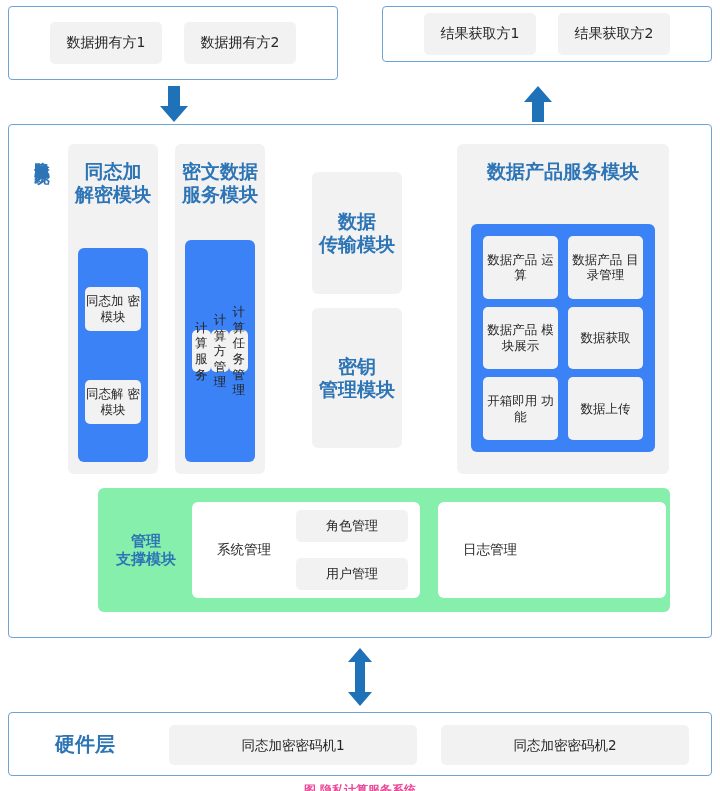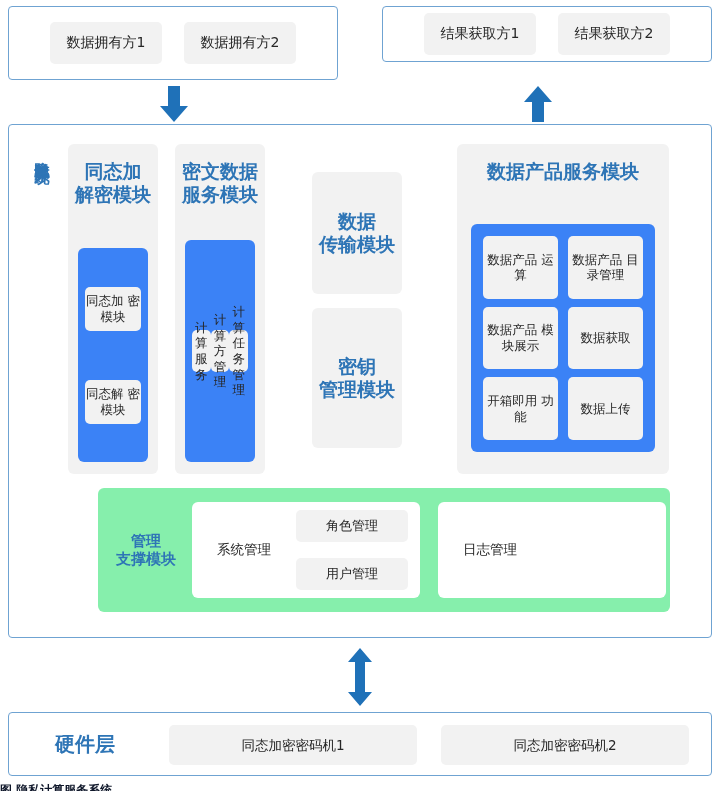--- a/index.html
+++ b/index.html
@@ -197,23 +197,24 @@
   .hw-chip {
     position: absolute; top: 12px; height: 40px; font-size: 13.5px;
   }
   #hw-chip-1 { left: 160px; width: 248px; }
   #hw-chip-2 { left: 432px; width: 248px; }
 
   
   #caption {
     position: absolute;
     left: 0; right: 0; top: 782px;
+    text-align: center;
     font-size: 12px;
     font-weight: bold;
-    color: #0f172a;
+    color: #ec4899;
     overflow: hidden;
     height: 9px;
   }
 </style>
 </head>
 <body>
 
 <div class="panel" id="owner-panel">
   <div class="party-row">
     <div class="chip party-chip">数据拥有方1</div>

